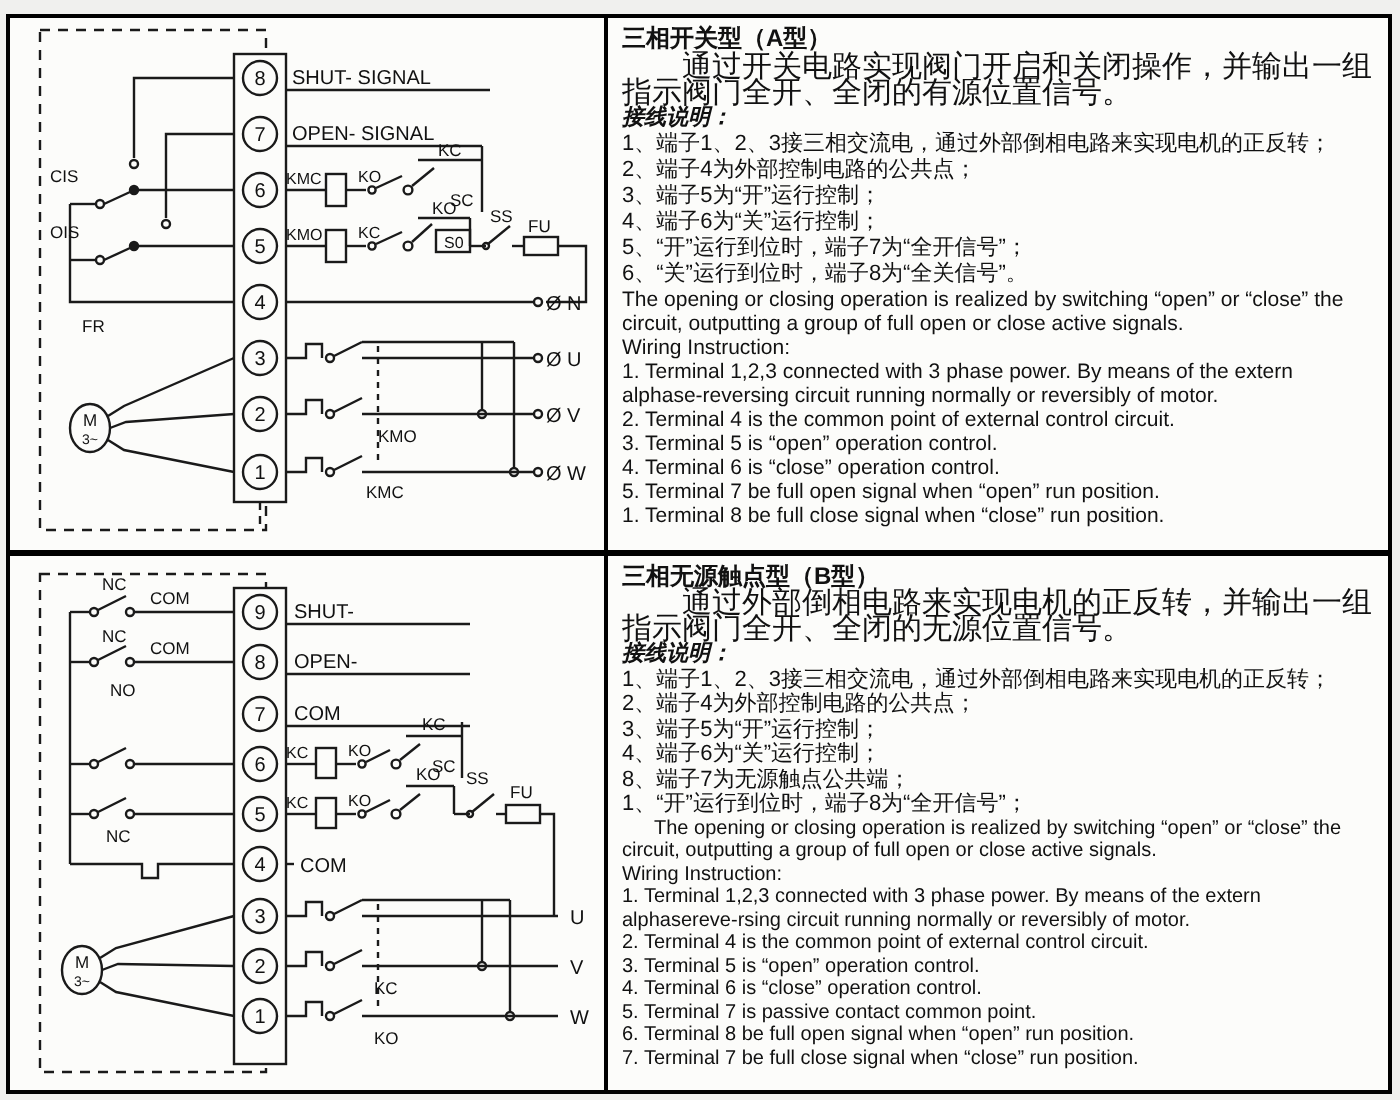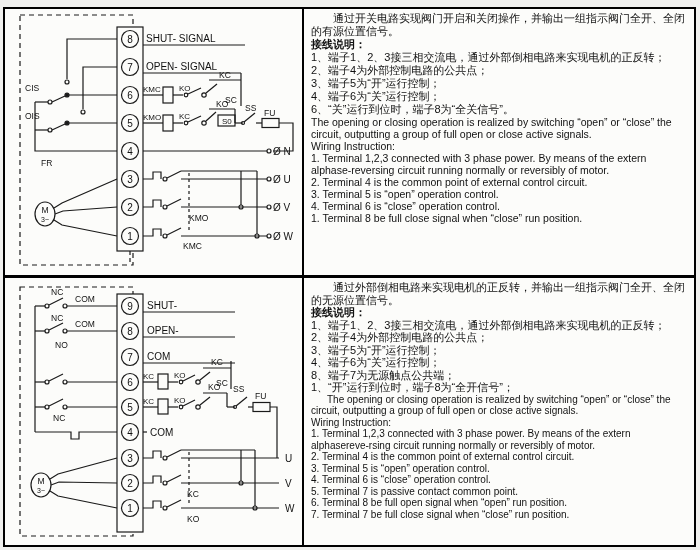--- a/index.html
+++ b/index.html
@@ -25,22 +25,22 @@
     border-right:2px solid #000;
     box-sizing:border-box;
     background:#fcfcfa;
   }
   .textcol{
     flex:1;
     padding:3px 5px 2px 7px;
     overflow:hidden;
   }
   .title{font-size:12px;font-weight:bold;line-height:15px;}
-  .desc-cn{font-size:11px;line-height:13px;text-indent:2em;margin:0;}
-  .sub-cn{font-size:11px;font-weight:bold;line-height:13px;}
+  .desc-cn{font-size:15px;line-height:13px;text-indent:2em;margin:0;}
+  .sub-cn{font-size:11px;font-weight:bold;line-height:13px;font-style:italic;}
   .cn-line{font-size:11px;line-height:13px;}
   .desc-en{font-size:10.5px;line-height:12px;margin:0;}
   .desc-en.indented{text-indent:1.6em;}
   .en-line{font-size:10.5px;line-height:12px;}
   .panel-b .cn-line,.panel-b .desc-cn,.panel-b .sub-cn{line-height:12.5px;}
   .panel-b .desc-en,.panel-b .en-line{font-size:10px;line-height:11.5px;}
   svg text{font-family:"Liberation Sans","DejaVu Sans",sans-serif;fill:#111;}
 </style>
 </head>
 <body>
@@ -194,33 +194,36 @@
           <text x="240" y="102">SS</text>
           <text x="259" y="107">FU</text>
           <text x="184" y="212">KMO</text>
           <text x="178" y="240">KMC</text>
           <text x="40" y="204" text-anchor="middle">M</text>
           <text x="40" y="213" font-size="7" text-anchor="middle">3~</text>
         </g>
       </svg>
     </div>
     <div class="textcol">
+      <div class="title">三相开关型（A型）</div>
       <p class="desc-cn">通过开关电路实现阀门开启和关闭操作，并输出一组指示阀门全开、全闭的有源位置信号。</p>
       <div class="sub-cn">接线说明：</div>
       <div class="cn-line">1、端子1、2、3接三相交流电，通过外部倒相电路来实现电机的正反转；</div>
       <div class="cn-line">2、端子4为外部控制电路的公共点；</div>
       <div class="cn-line">3、端子5为“开”运行控制；</div>
       <div class="cn-line">4、端子6为“关”运行控制；</div>
+      <div class="cn-line">5、“开”运行到位时，端子7为“全开信号”；</div>
       <div class="cn-line">6、“关”运行到位时，端子8为“全关信号”。</div>
       <p class="desc-en">The opening or closing operation is realized by switching “open” or “close” the circuit, outputting a group of full open or close active signals.</p>
       <div class="en-line">Wiring Instruction:</div>
       <div class="en-line">1. Terminal 1,2,3 connected with 3 phase power. By means of the extern alphase-reversing circuit running normally or reversibly of motor.</div>
       <div class="en-line">2. Terminal 4 is the common point of external control circuit.</div>
       <div class="en-line">3. Terminal 5 is “open” operation control.</div>
       <div class="en-line">4. Terminal 6 is “close” operation control.</div>
+      <div class="en-line">5. Terminal 7 be full open signal when “open” run position.</div>
       <div class="en-line">1. Terminal 8 be full close signal when “close” run position.</div>
     </div>
   </div>
 
   <div class="panel panel-b">
     <div class="diagram">
       <svg width="295" height="266" viewBox="0 0 295 266">
         <g fill="none" stroke="#1a1a1a" stroke-width="1.2">
           <rect x="15" y="9" width="113" height="249" stroke-dasharray="5 4"></rect>
 
@@ -376,20 +379,21 @@
           <text x="228" y="114">SS</text>
           <text x="250" y="121">FU</text>
           <text x="182" y="219">KC</text>
           <text x="182" y="244">KO</text>
           <text x="36" y="206" text-anchor="middle">M</text>
           <text x="36" y="215" font-size="7" text-anchor="middle">3~</text>
         </g>
       </svg>
     </div>
     <div class="textcol">
+      <div class="title">三相无源触点型（B型）</div>
       <p class="desc-cn">通过外部倒相电路来实现电机的正反转，并输出一组指示阀门全开、全闭的无源位置信号。</p>
       <div class="sub-cn">接线说明：</div>
       <div class="cn-line">1、端子1、2、3接三相交流电，通过外部倒相电路来实现电机的正反转；</div>
       <div class="cn-line">2、端子4为外部控制电路的公共点；</div>
       <div class="cn-line">3、端子5为“开”运行控制；</div>
       <div class="cn-line">4、端子6为“关”运行控制；</div>
       <div class="cn-line">8、端子7为无源触点公共端；</div>
       <div class="cn-line">1、“开”运行到位时，端子8为“全开信号”；</div>
       <p class="desc-en indented">The opening or closing operation is realized by switching “open” or “close” the circuit, outputting a group of full open or close active signals.</p>
       <div class="en-line">Wiring Instruction:</div>

